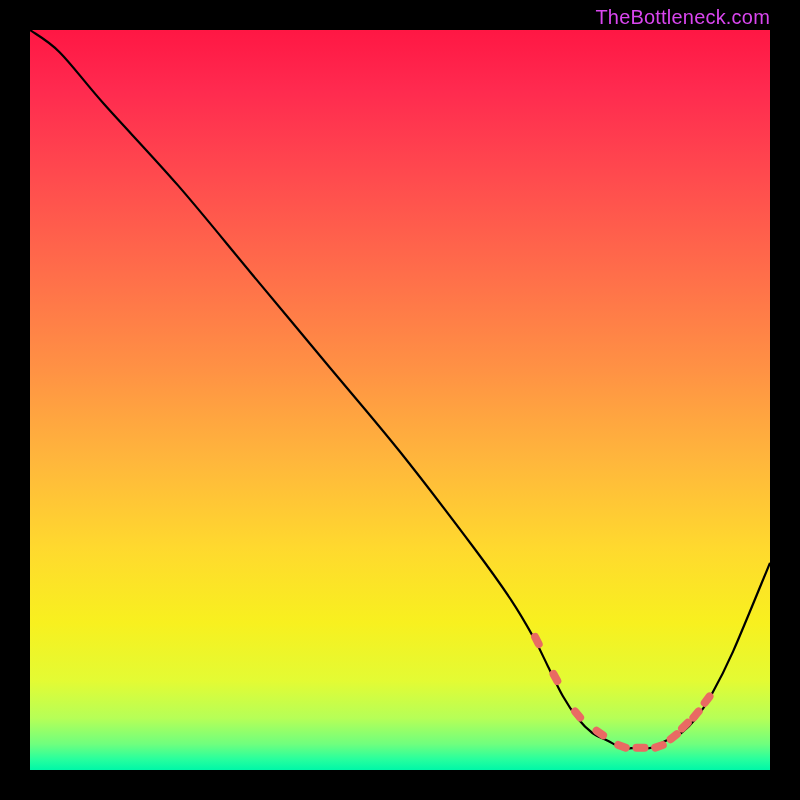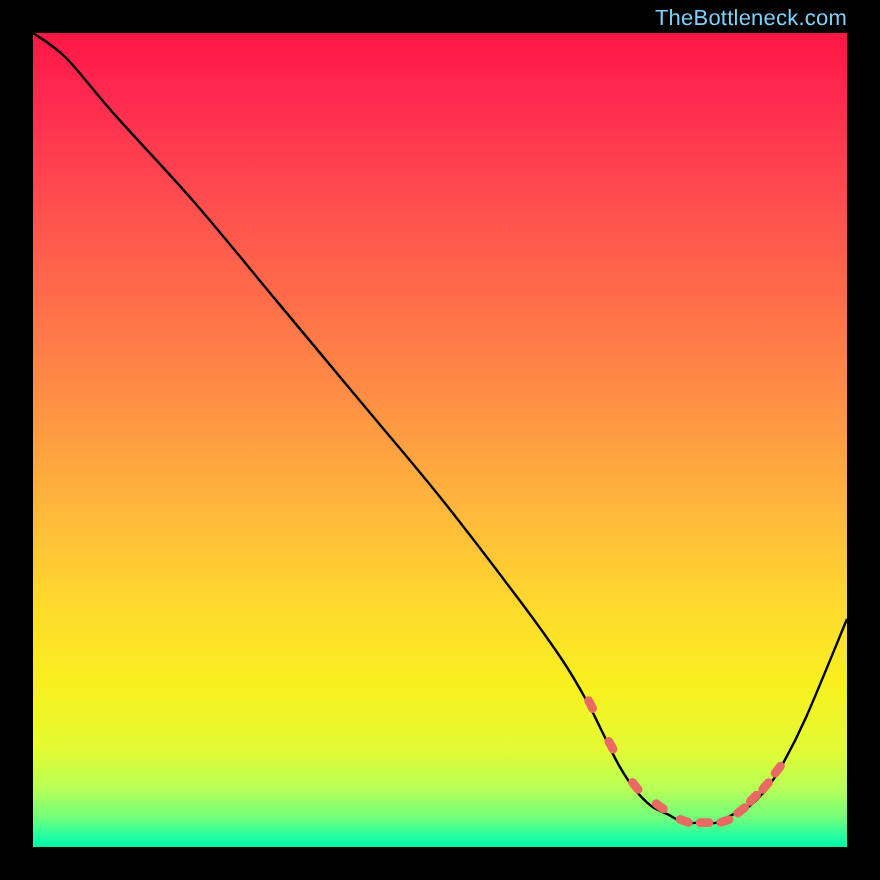--- a/index.html
+++ b/index.html
@@ -29,21 +29,21 @@
     top: 0;
     width: 100%;
     height: 100%;
   }
   .attribution {
     position: absolute;
     top: 6px;
     right: 30px;
     font-family: Arial, Helvetica, sans-serif;
     font-size: 20px;
-    color: #7dd3fc;
+    color: #d946ef;
     font-weight: 500;
     letter-spacing: 0.2px;
   }
   svg.curve {
     position: absolute;
     left: 0;
     top: 0;
     width: 100%;
     height: 100%;
     pointer-events: none;

